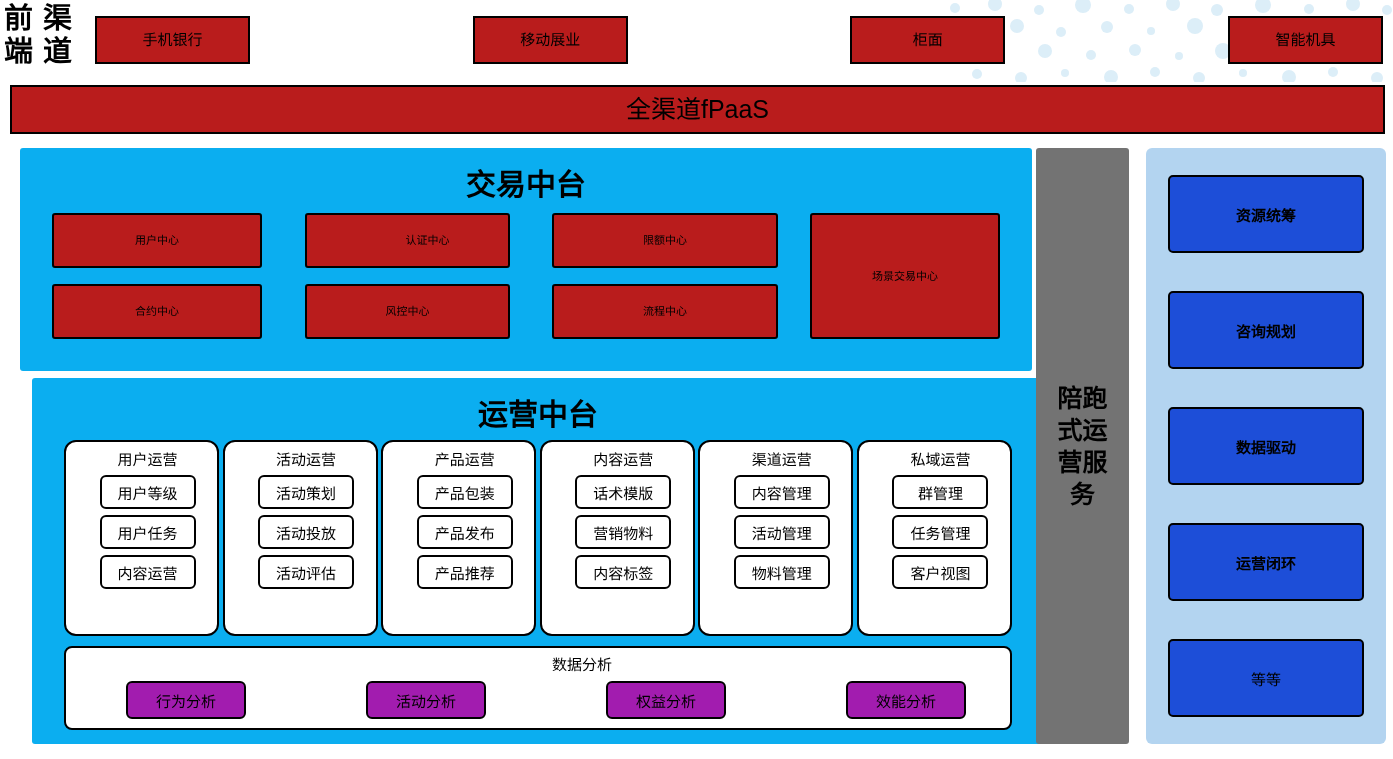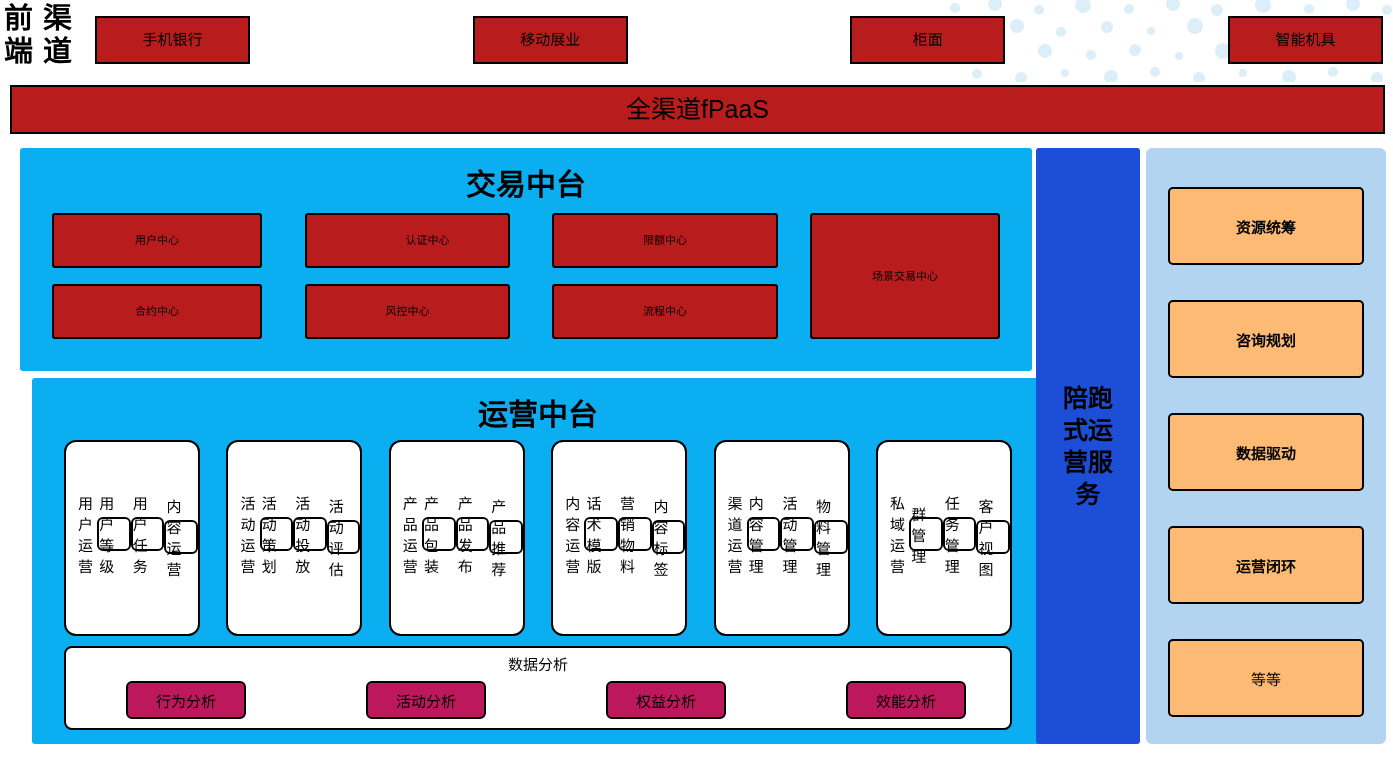--- a/index.html
+++ b/index.html
@@ -136,26 +136,26 @@
     position: absolute;
     left: 32px;
     top: 62px;
     width: 948px;
     height: 196px;
     display: flex;
     justify-content: space-between;
   }
   .ops-col {
     box-sizing: border-box;
-    width: 136px;
+    width: 155px;
     background: #ffffff;
     border: 2px solid #000000;
     border-radius: 12px;
     display: flex;
-    flex-direction: row;
+    flex-direction: column;
     align-items: center;
     padding: 6px 0 8px 12px;
   }
   .ops-col-title {
     font-size: 15px;
     margin-bottom: 6px;
   }
   .ops-item {
     box-sizing: border-box;
     width: 96px;
@@ -183,50 +183,51 @@
     border: 2px solid #000000;
     border-radius: 8px;
   }
   .analysis-title {
     position: absolute;
     left: 0;
     top: 5px;
     width: 100%;
     text-align: center;
     font-size: 15px;
+    padding-left: 44px;
   }
   .analysis-items {
     position: absolute;
     left: 60px;
     top: 33px;
     width: 840px;
     display: flex;
     justify-content: space-between;
   }
   .analysis-item {
     box-sizing: border-box;
     width: 120px;
     height: 38px;
-    background: #be185d;
+    background: #a21caf;
     border: 2px solid #000000;
     border-radius: 6px;
     display: flex;
     align-items: center;
     justify-content: center;
     font-size: 15px;
   }
 
   
   .service-col {
     position: absolute;
     left: 1036px;
     top: 148px;
-    width: 104px;
+    width: 93px;
     height: 596px;
-    background: #1d4ed8;
+    background: #737373;
     border-radius: 3px;
     display: flex;
     align-items: center;
     justify-content: center;
     z-index: 2;
   }
   .service-col-text {
     font-size: 25px;
     font-weight: bold;
     line-height: 32px;
@@ -248,29 +249,28 @@
     padding: 27px 22px;
     display: flex;
     flex-direction: column;
     justify-content: space-between;
     z-index: 2;
   }
   .capability-card {
     box-sizing: border-box;
     width: 100%;
     height: 78px;
-    background: #fdba74;
+    background: #1d4ed8;
     border: 2px solid #000000;
     border-radius: 5px;
     display: flex;
     align-items: center;
     justify-content: center;
     font-size: 15px;
     font-weight: bold;
-    margin-top: 12px;
   }
   .capability-card.plain { font-weight: normal; }
 </style>
 </head>
 <body>
 
 <div id="canvas">
 
   <svg class="dots" viewBox="0 0 450 82" preserveAspectRatio="none" aria-hidden="true">
     <g fill="#DCEEF8">

